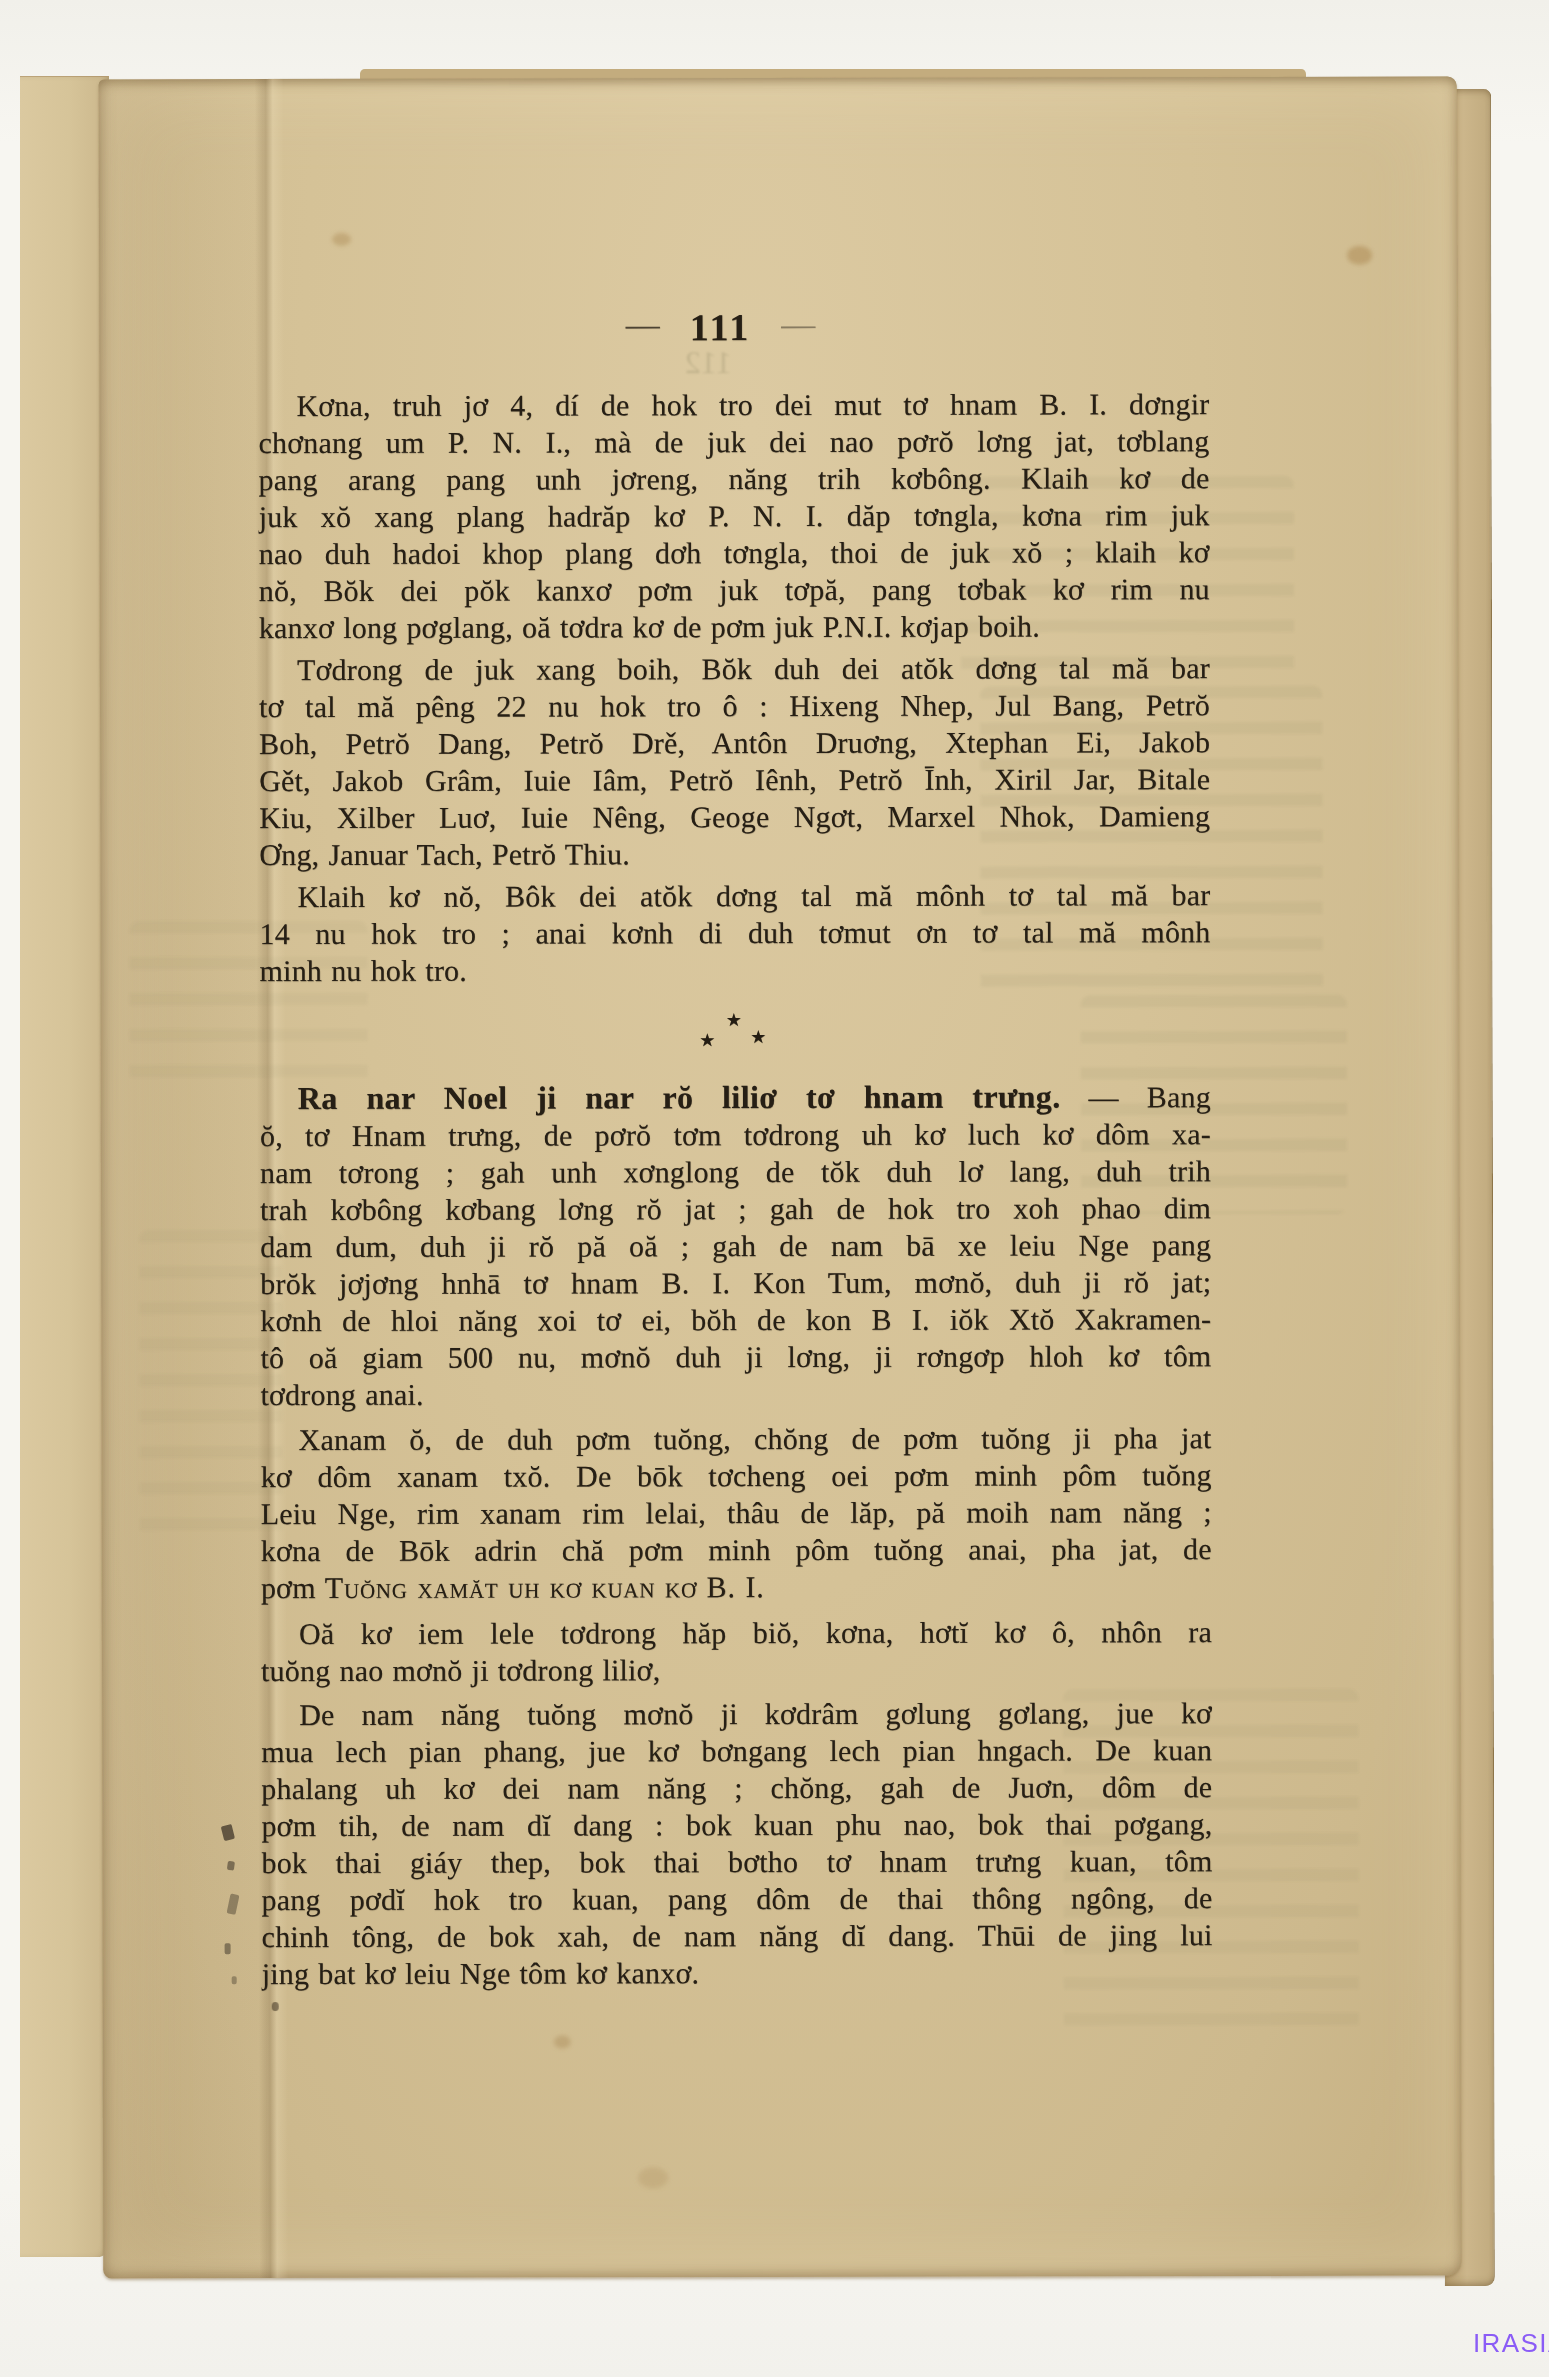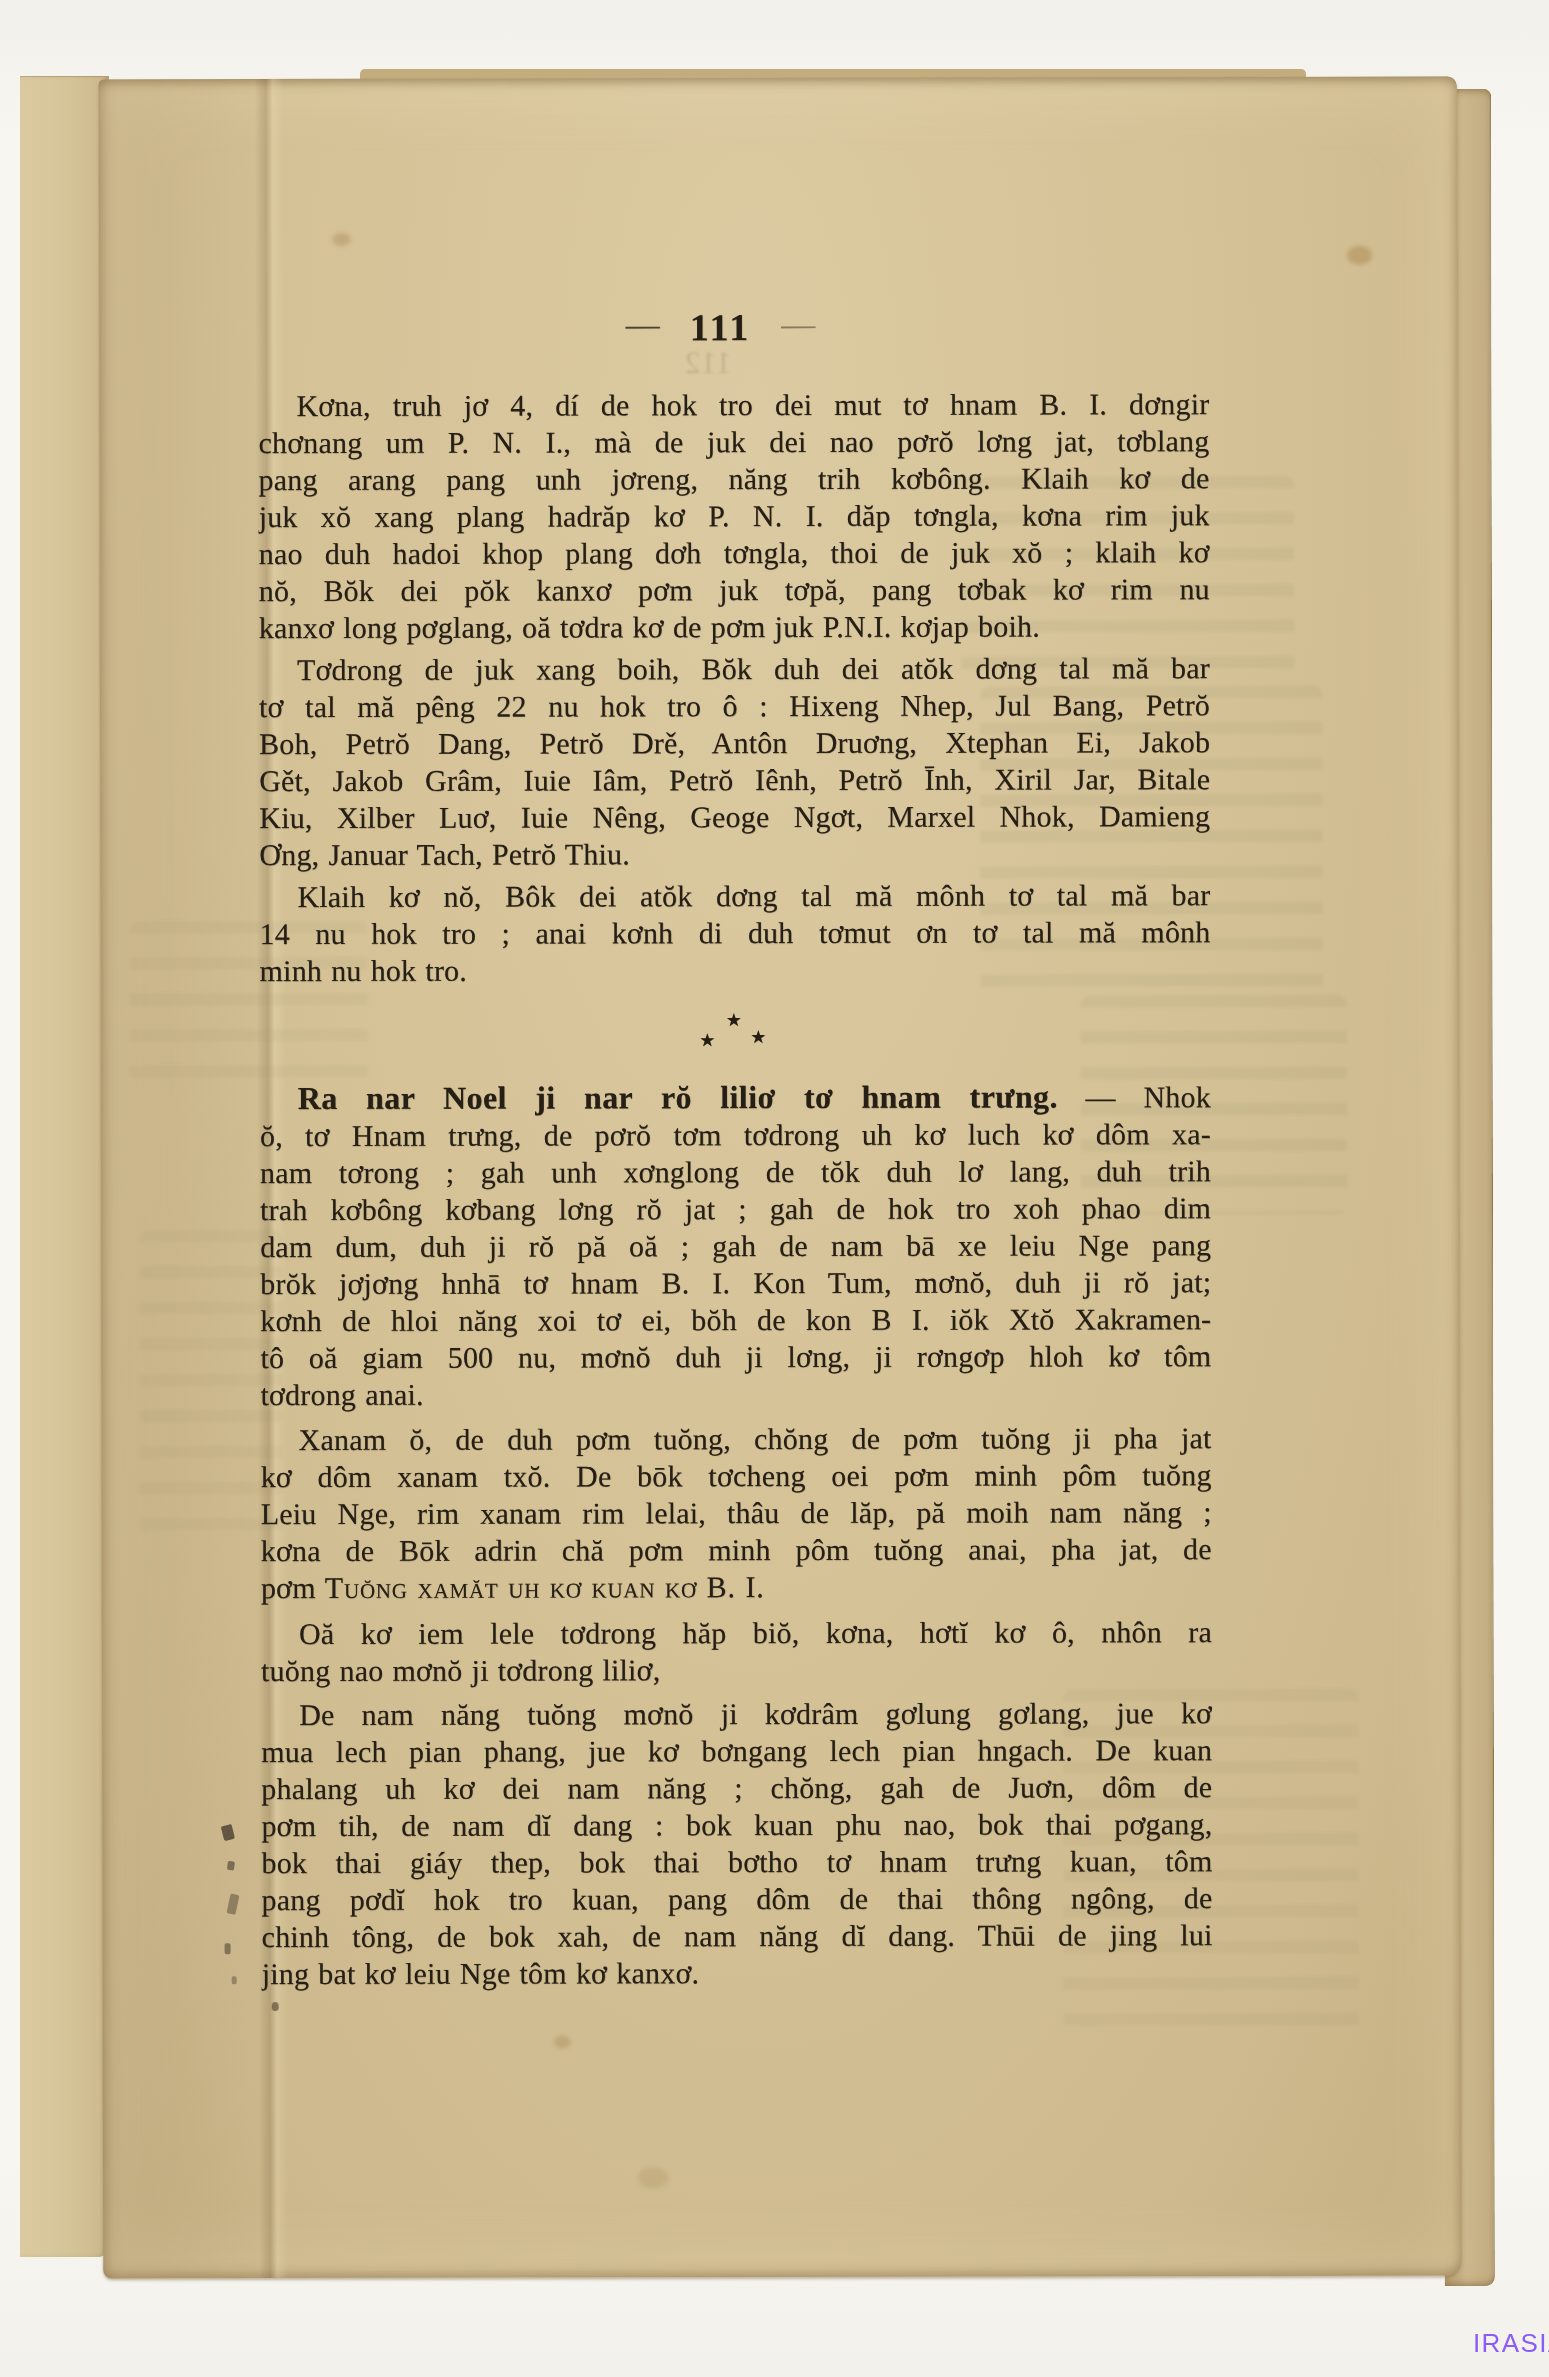--- a/index.html
+++ b/index.html
@@ -184,21 +184,21 @@
           <div class="ln first">Klaih kơ nŏ, Bôk dei atŏk dơng tal mă mônh tơ tal mă bar</div>
           <div class="ln">14 nu hok tro ; anai kơnh di duh tơmut ơn tơ tal mă mônh</div>
           <div class="ln end">minh nu hok tro.</div>
         </div>
         <div class="sep" style="margin-top: 21px;">
           <span class="star st">★</span>
           <span class="star sbl">★</span>
           <span class="star sbr">★</span>
         </div>
         <div class="para" style="margin-top: 1.9px;">
-          <div class="ln first"><span class="seg-bold">Ra nar Noel ji nar rŏ liliơ tơ hnam trưng.</span><span> — Nhok</span></div>
+          <div class="ln first"><span class="seg-bold">Ra nar Noel ji nar rŏ liliơ tơ hnam trưng.</span><span> — Bang</span></div>
           <div class="ln">ŏ, tơ Hnam trưng, de pơrŏ tơm tơdrong uh kơ luch kơ dôm xa-</div>
           <div class="ln">nam tơrong ; gah unh xơnglong de tŏk duh lơ lang, duh trih</div>
           <div class="ln">trah kơbông kơbang lơng rŏ jat ; gah de hok tro xoh phao dim</div>
           <div class="ln">dam dum, duh ji rŏ pă oă ; gah de nam bā xe leiu Nge pang</div>
           <div class="ln">brŏk jơjơng hnhā tơ hnam B. I. Kon Tum, mơnŏ, duh ji rŏ jat;</div>
           <div class="ln">kơnh de hloi năng xoi tơ ei, bŏh de kon B I. iŏk Xtŏ Xakramen-</div>
           <div class="ln">tô oă giam 500 nu, mơnŏ duh ji lơng, ji rơngơp hloh kơ tôm</div>
           <div class="ln end">tơdrong anai.</div>
         </div>
         <div class="para" style="margin-top: 7.6px;">

